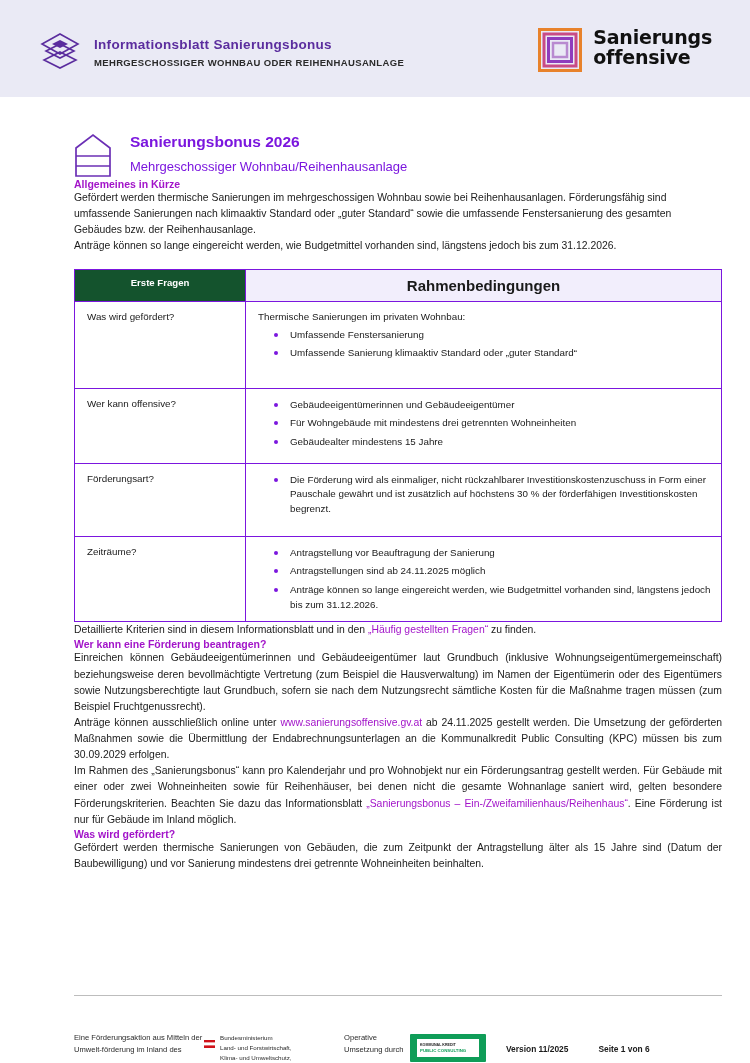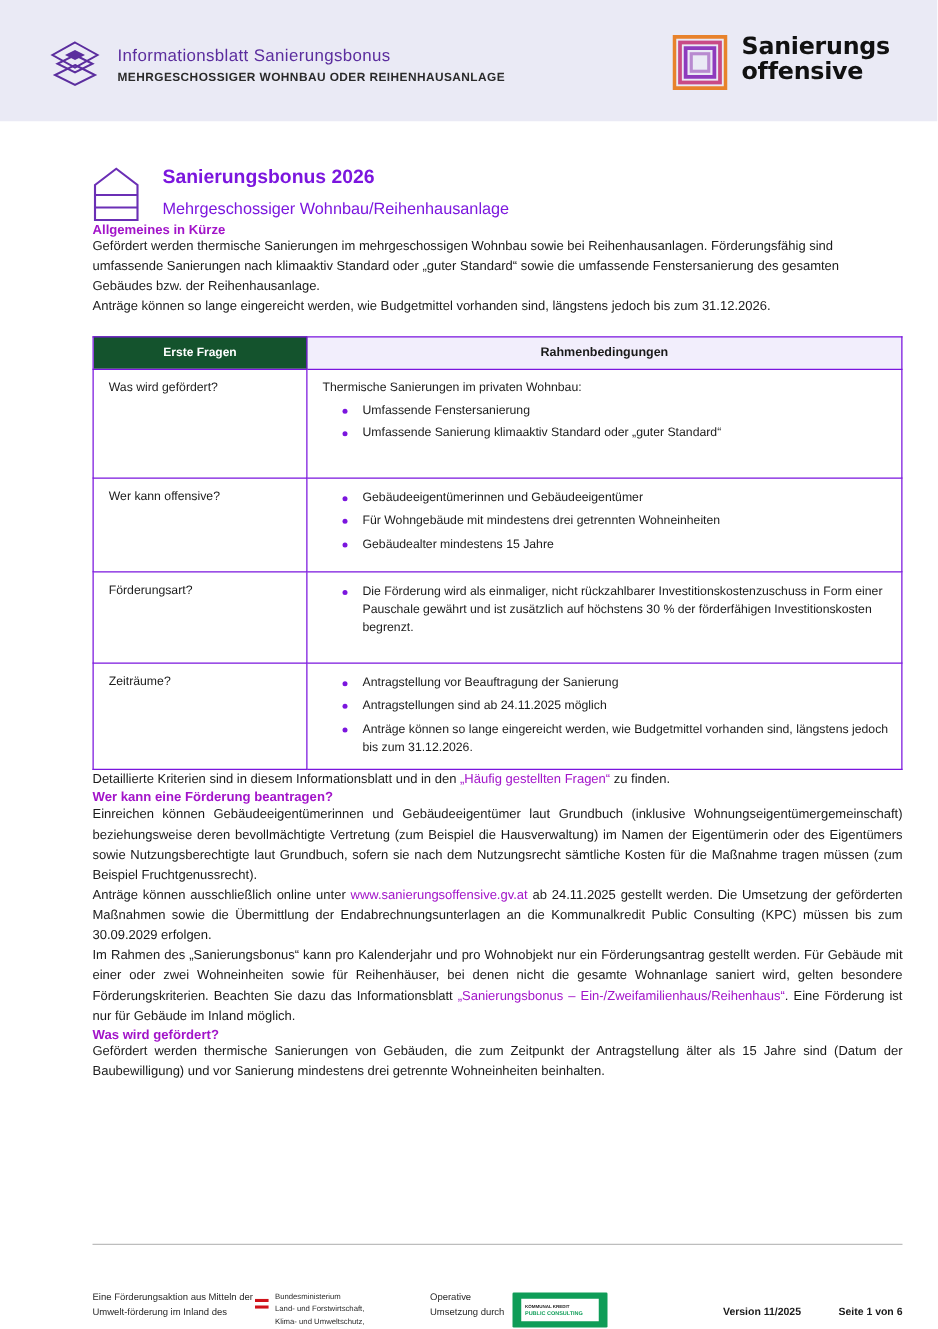--- a/index.html
+++ b/index.html
@@ -29,21 +29,21 @@
     position: absolute;
     left: 38px; top: 30px;
     display: flex;
     align-items: center;
     gap: 12px;
   }
   .layers-icon { width: 44px; height: 44px; flex: 0 0 auto; }
   .banner-text { display: flex; flex-direction: column; gap: 5px; }
   .banner-title {
     font-size: 13.5px;
-    font-weight: normal;
+    font-weight: bold;
     color: #5b2d9e;
     letter-spacing: 0.3px;
   }
   .banner-sub {
     font-size: 9.5px;
     font-weight: bold;
     color: #2a2a2a;
     letter-spacing: 0.35px;
   }
   .brand {
@@ -125,21 +125,21 @@
     color: #ffffff;
     font-size: 9.6px;
     font-weight: bold;
     text-align: center;
     padding: 7px 6px;
     width: 158px;
   }
   table.facts th.h-right {
     background: #f2eefc;
     color: #1a1a1a;
-    font-size: 10px;
+    font-size: 15px;
     font-weight: bold;
     text-align: center;
     padding: 7px 14px;
   }
   td.q {
     font-size: 9.8px;
     color: #1a1a1a;
     padding-left: 12px;
   }
   td.a { font-size: 9.8px; color: #1a1a1a; }
@@ -234,21 +234,20 @@
     flex-direction: column;
     justify-content: center;
     padding-left: 3px;
     box-sizing: border-box;
   }
   .kpc-l1 { font-size: 3.6px; font-weight: bold; color: #222; line-height: 1.15; }
   .kpc-l2 { font-size: 4.4px; font-weight: bold; color: #0f9d58; line-height: 1.15; }
   .fcol-5 {
     flex: 1;
     display: flex;
-    justify-content: flex-end;
     gap: 30px;
     font-size: 8.4px;
     font-weight: bold;
     color: #1a1a1a;
     padding-top: 12px;
   }
 </style>
 </head>
 <body>
 

